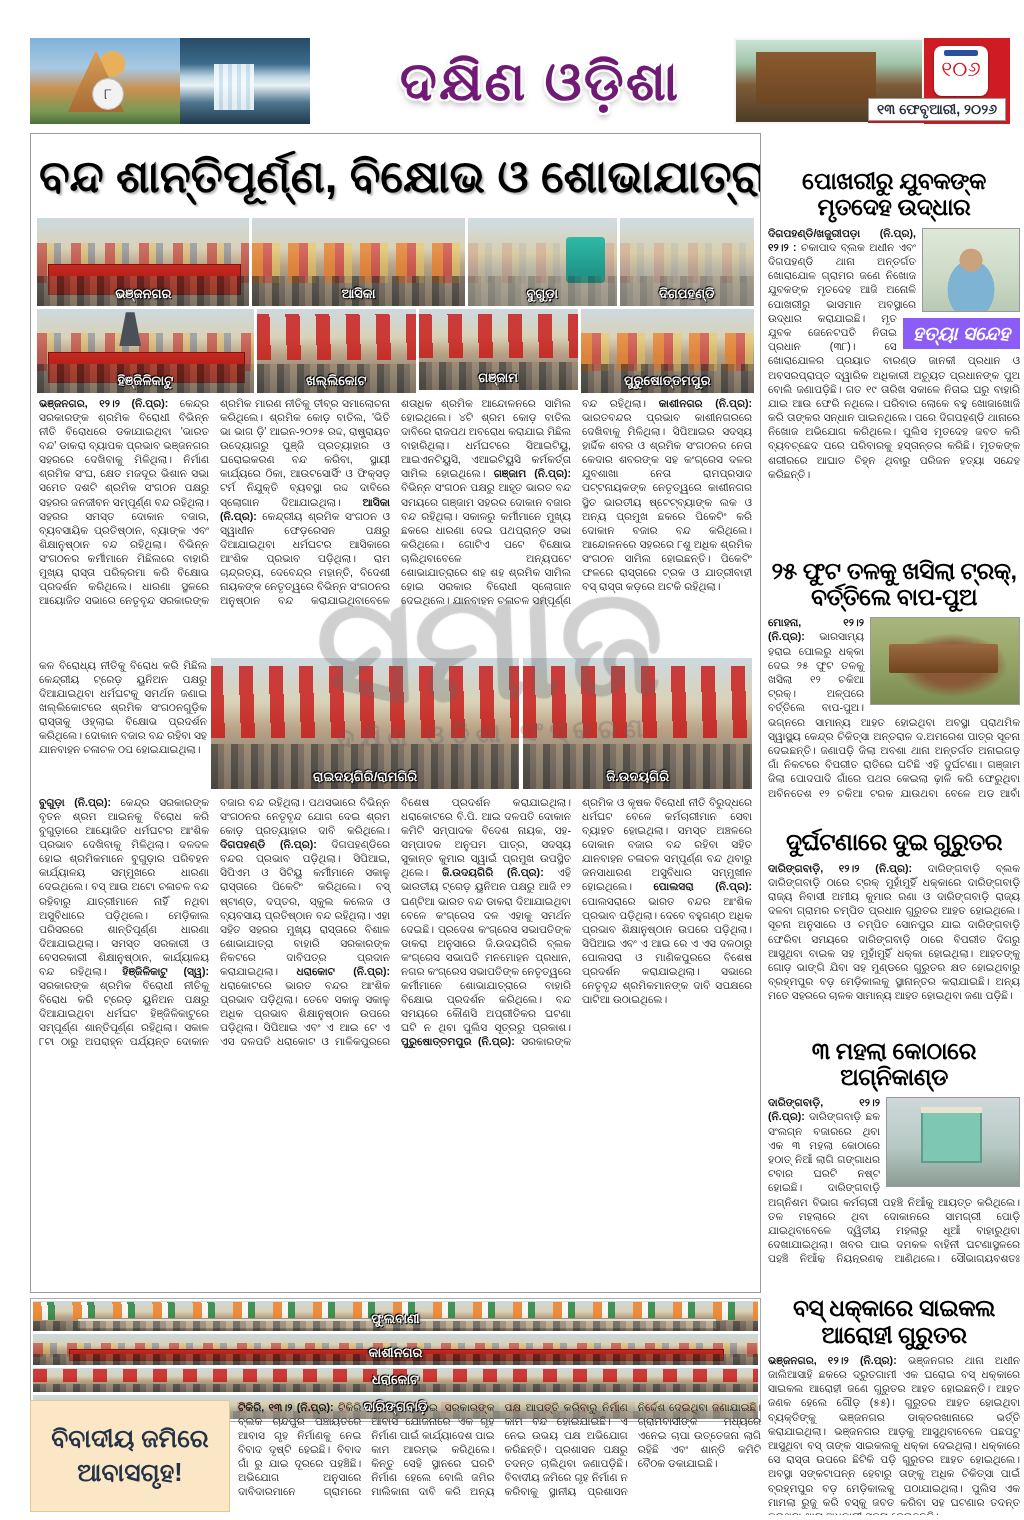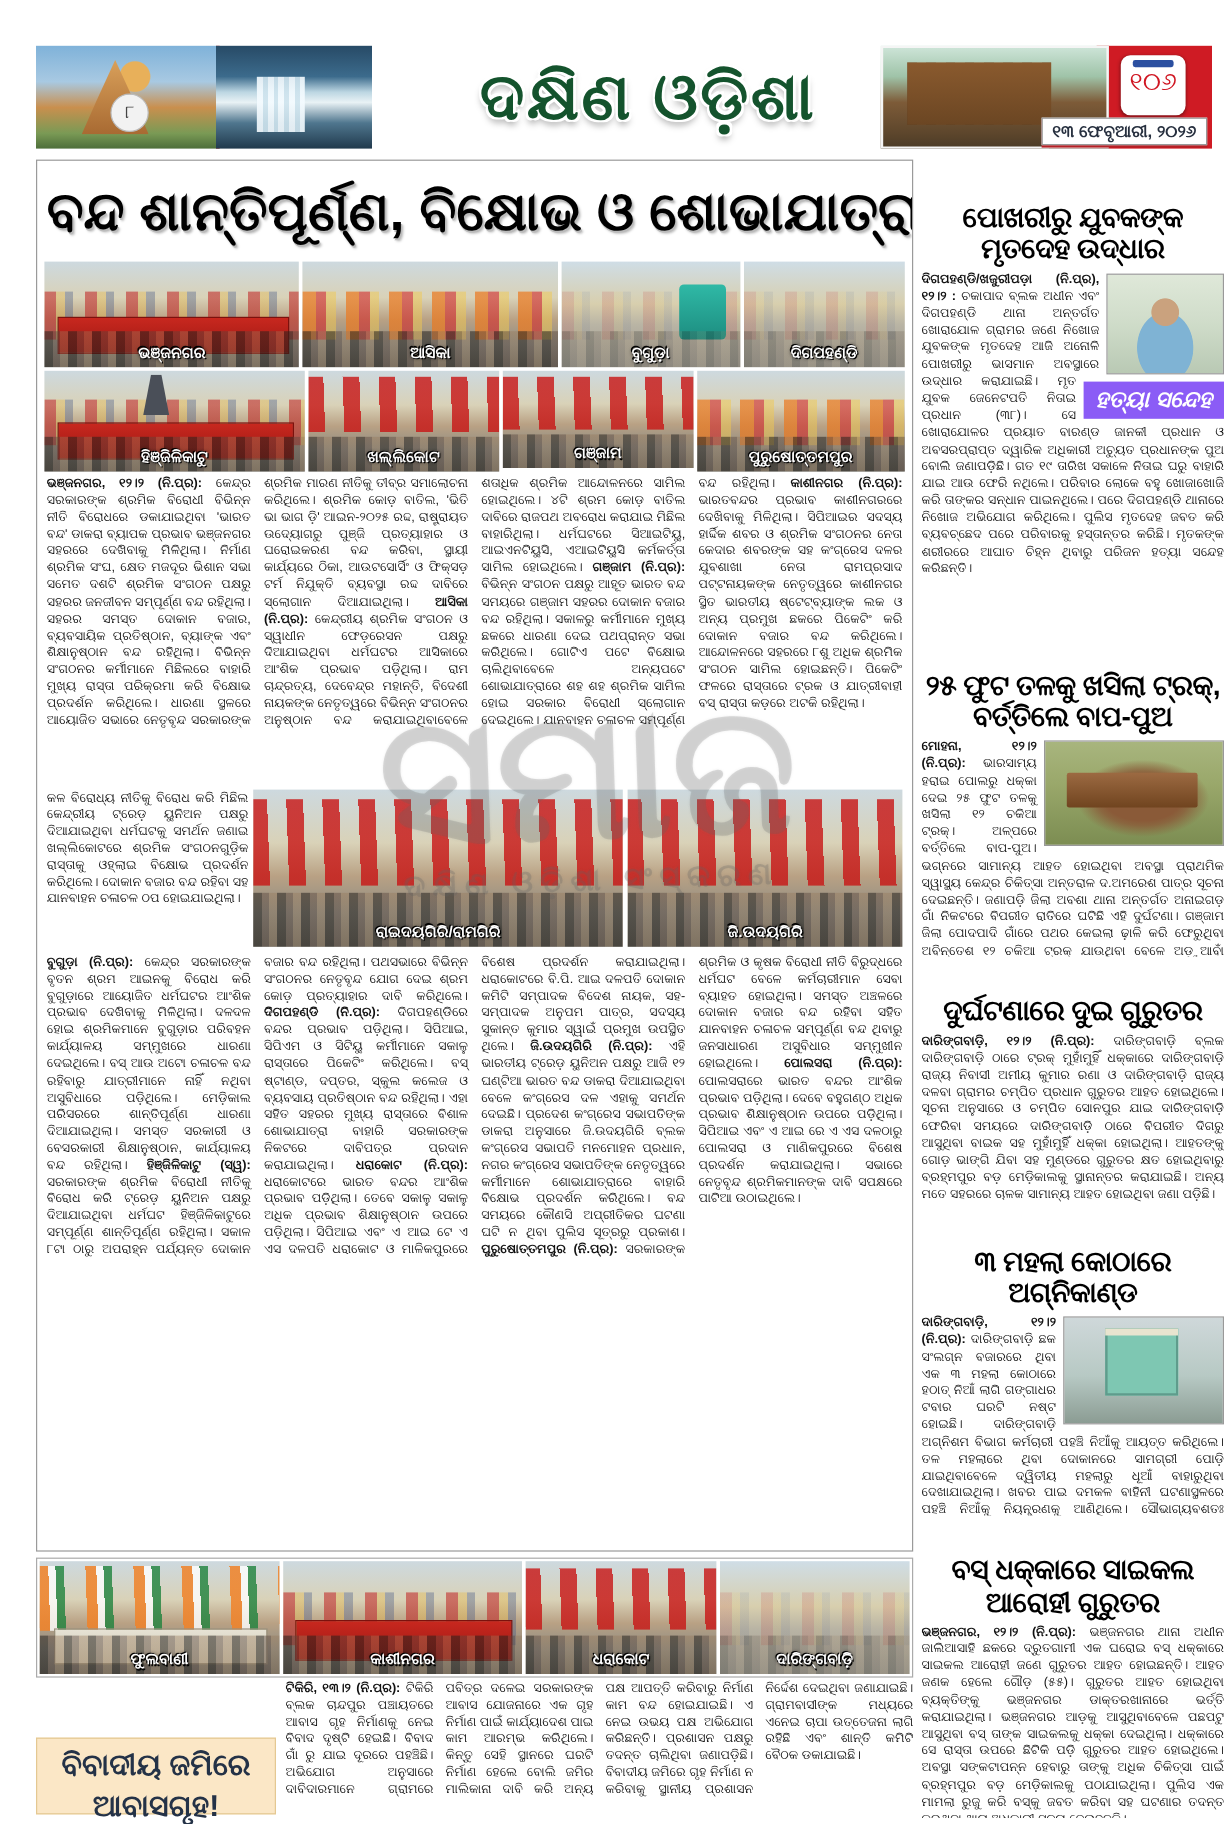--- a/index.html
+++ b/index.html
@@ -21,21 +21,21 @@
   .mast-falls::after{content:"";position:absolute;left:34px;top:26px;width:40px;height:46px;
      background:repeating-linear-gradient(90deg,#f4fbff 0 5px,#cfe4ee 5px 9px);opacity:.9;}
   .mast-right{right:86px;width:190px;background:
      linear-gradient(180deg,#cfe6da 0%,#9fc3a8 30%,#7d5b38 55%,#5d462c 85%,#4a3a26 100%);
      box-shadow:inset 0 0 0 2px #f5f5f5;}
   .mast-right::after{content:"";position:absolute;left:22px;top:14px;width:120px;height:52px;
      background:linear-gradient(180deg,#8a5a2e,#6b4623),repeating-linear-gradient(90deg,rgba(0,0,0,.25) 0 8px,transparent 8px 16px);}
   .mast-redcorner{position:absolute;right:0;top:0;width:96px;height:100%;background:#cf1b24;}
   .mast-redcorner::before{content:"";position:absolute;left:-40px;bottom:0;border-left:40px solid transparent;border-bottom:86px solid #cf1b24;}
   .mast-title{position:absolute;left:310px;top:8px;width:400px;text-align:center;
-     font-size:54px;font-weight:bold;color:#14532d;letter-spacing:2px;line-height:70px;
+     font-size:54px;font-weight:bold;color:#701a75;letter-spacing:2px;line-height:70px;
      text-shadow:-2px -2px 0 #fff,2px -2px 0 #fff,-2px 2px 0 #fff,2px 2px 0 #fff,0 4px 6px rgba(0,0,0,.35);}
   .page-circle{position:absolute;left:62px;top:40px;width:30px;height:30px;border-radius:50%;
      background:#f2f2f2;border:1px solid #bbb;text-align:center;line-height:30px;font-size:15px;color:#444;}
   .ann-badge{position:absolute;right:22px;top:8px;width:54px;height:50px;background:#fff;border-radius:8px;
      box-shadow:0 1px 3px rgba(0,0,0,.4);text-align:center;}
   .ann-badge .num{display:block;font-size:21px;font-weight:normal;color:#d01622;line-height:30px;margin-top:8px;}
   .ann-badge::before{content:"";position:absolute;left:10px;top:4px;width:34px;height:6px;background:#2b4fa0;border-radius:2px;}
   .date-chip{position:absolute;right:4px;top:60px;background:#fff;border:1px solid #999;
      padding:2px 8px;font-size:14px;font-weight:bold;color:#27303f;box-shadow:0 2px 0 #b42025;}
 
@@ -73,24 +73,24 @@
   .photoband .txtcol{width:168px;flex:none;overflow:hidden;}
   .photoband .photo{flex:1.55;} .photoband .photo+.photo{flex:1.15;}
   .bandB{margin:6px 8px 0;height:452px;column-count:4;column-gap:11px;overflow:hidden;}
 
   
   .watermark{position:absolute;left:180px;top:560px;width:620px;text-align:center;z-index:4;pointer-events:none;
      font-size:150px;font-weight:bold;color:rgba(90,90,90,.18);text-shadow:0 0 2px rgba(120,120,120,.15);transform:rotate(-2deg);}
   .watermark small{display:block;font-size:26px;letter-spacing:6px;color:rgba(90,90,90,.22);margin-top:-18px;}
 
   
-  .strip{position:absolute;left:30px;top:1298px;width:731px;height:100px;border:1px solid #aaa;box-sizing:border-box;display:flex;gap:3px;padding:2px;background:#fff;}
+  .strip{position:absolute;left:30px;top:1298px;width:731px;height:124px;border:1px solid #aaa;box-sizing:border-box;display:flex;gap:3px;padding:2px;background:#fff;flex-direction:column;}
   .strip .photo{flex:1.15;} .strip .photo.w{flex:1.45;}
   .bottomband{position:absolute;left:30px;top:1400px;width:731px;height:112px;display:flex;gap:8px;}
-  .noticebox{flex:none;width:200px;background:#fbe7c6;border:1px solid #e4c892;display:flex;justify-content:center;padding:6px;box-sizing:border-box;margin-top:48px;}
+  .noticebox{flex:none;width:200px;background:#fbe7c6;border:1px solid #e4c892;display:flex;align-items:center;justify-content:center;padding:6px;box-sizing:border-box;}
   .noticebox .t{font-size:25px;line-height:1.35;font-weight:bold;color:#243247;text-align:center;}
   .bottomband .cols{flex:1;column-count:4;column-gap:10px;overflow:hidden;}
 
   
   .sidebar{position:absolute;left:768px;top:136px;width:252px;}
   .sb-article{margin-bottom:7px;margin-top:32px;}
   .sb-h{font-size:23.5px;line-height:1.12;font-weight:bold;color:#000;text-align:center;margin:2px 0 5px;letter-spacing:-.5px;}
   .sb-body{font-size:10.6px;line-height:1.34;text-align:justify;color:#111;overflow:hidden;}
   .sb-body .lead{font-weight:bold;}
   .sb-photo{float:right;margin:2px 0 3px 6px;position:relative;}

